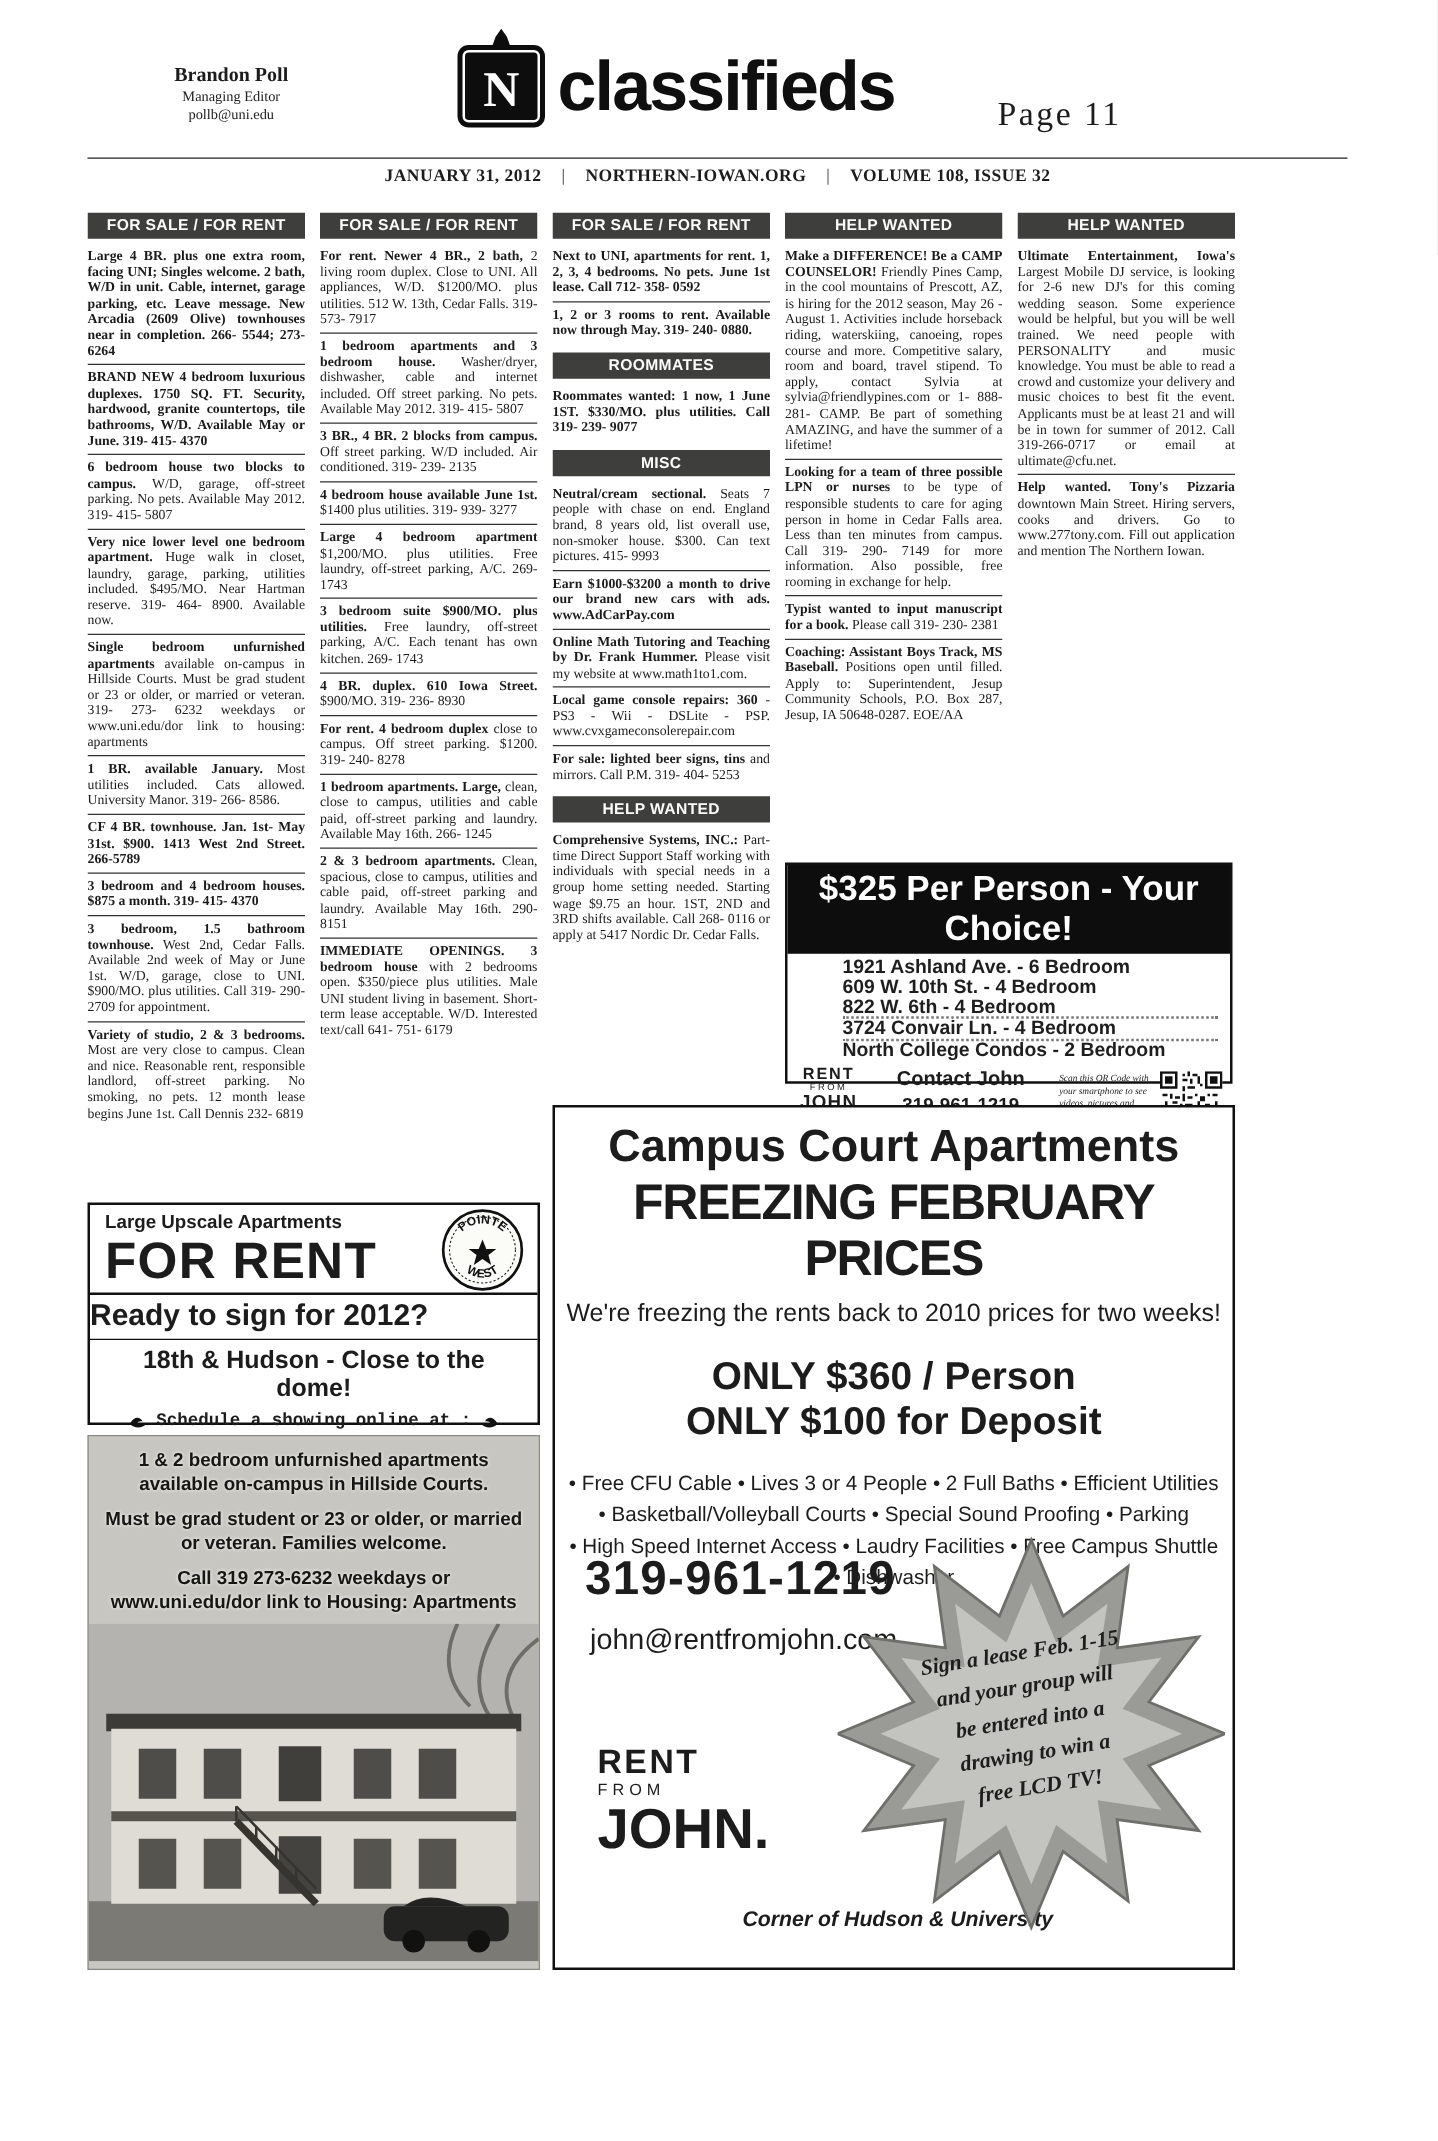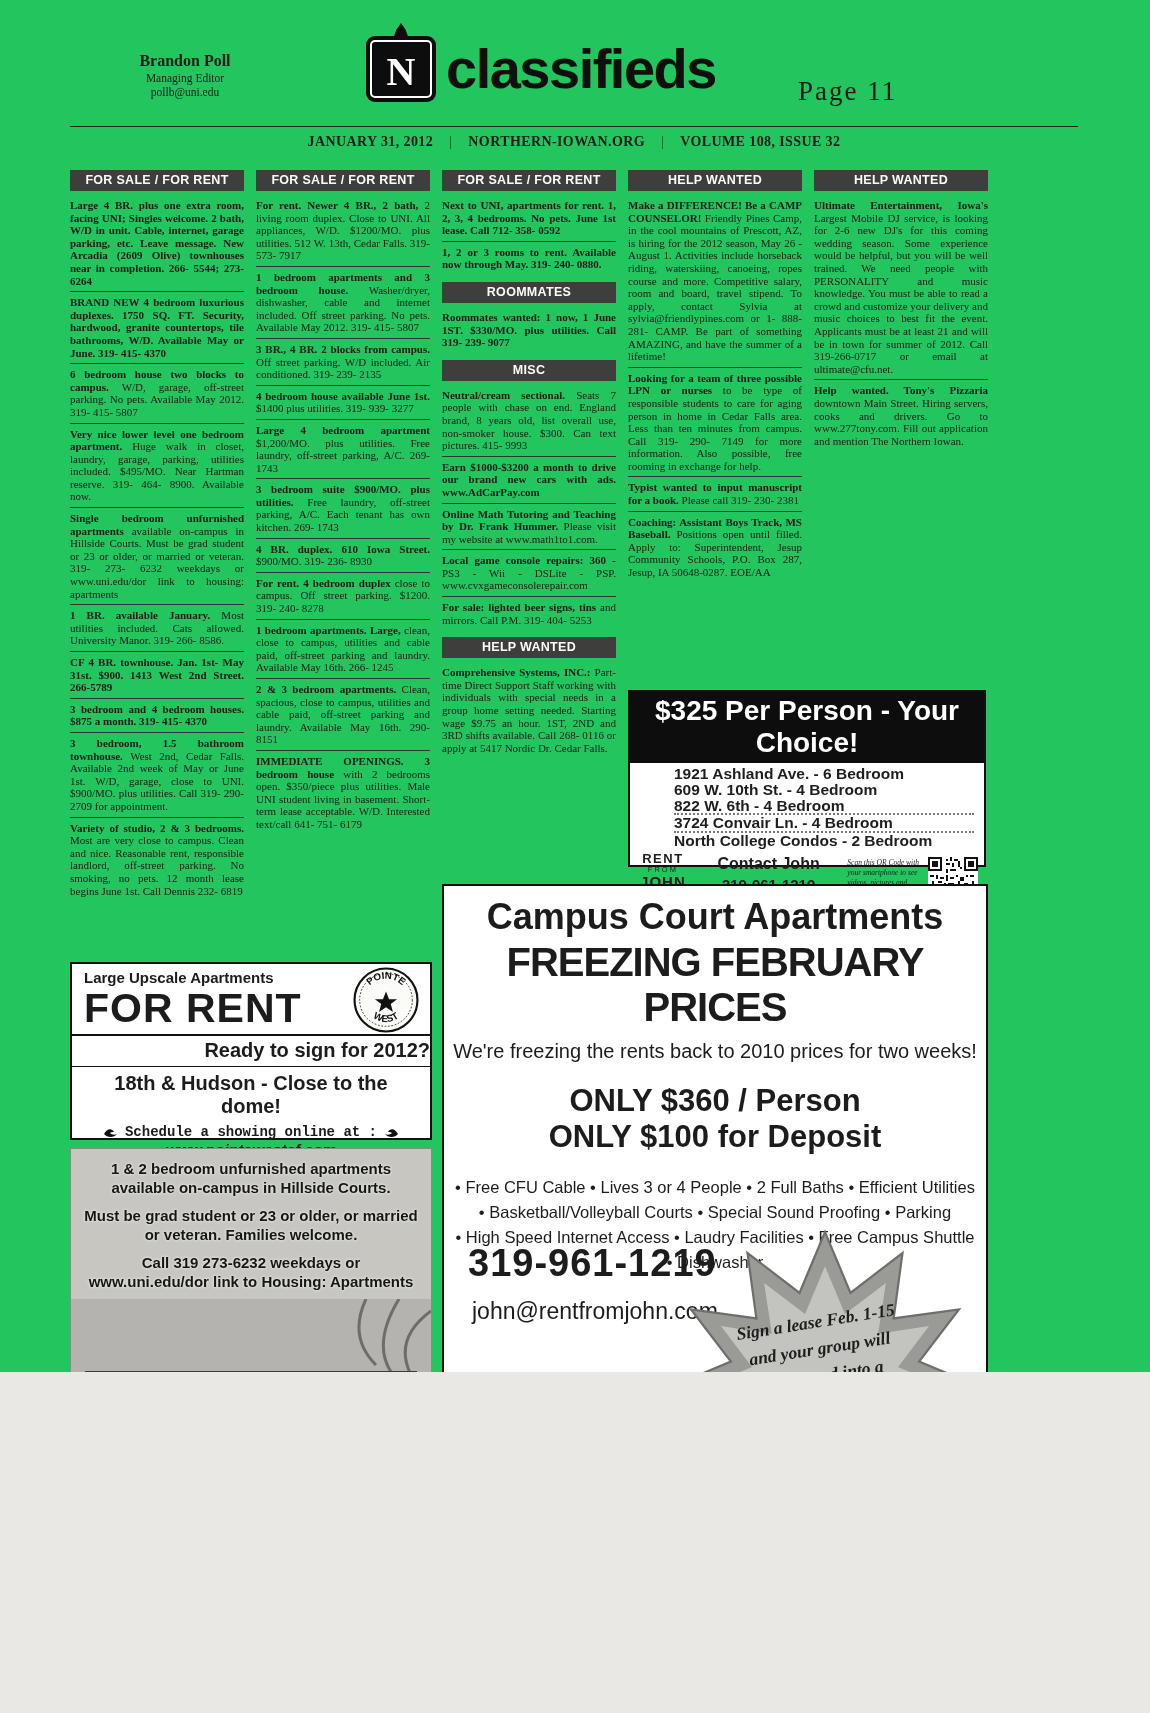--- a/index.html
+++ b/index.html
@@ -1,20 +1,20 @@
 <!DOCTYPE html>
 <html><head>
 <meta charset="utf-8">
 <title>Northern Iowan Classifieds - Page 11</title>
 <style>
   * { margin:0; padding:0; box-sizing:border-box; }
   html,body { background:#e9e8e4; }
   .page {
-    position:relative; width:1150px; height:1372px; margin:0 auto;
-    background:#22c55e; color:#1c1c1c;
+    position:relative; width:1150px; height:1713px; margin:0 auto;
+    background:#ffffff; color:#1c1c1c;
     font-family:"Liberation Serif", serif; overflow:hidden;
   }
   
   .editor { position:absolute; left:95px; top:52px; width:180px; text-align:center; }
   .editor-name { font-size:16px; font-weight:bold; }
   .editor-title, .editor-email { font-size:11.5px; margin-top:2px; }
   .logo { position:absolute; left:366px; top:36px; display:flex; align-items:center; }
   .logo-icon { position:relative; width:70px; height:66px; background:#0d0d0d; border-radius:9px; flex:none; }
   .logo-icon::before { content:""; position:absolute; left:50%; top:-13px; width:16px; height:16px;
     margin-left:-8px; background:#0d0d0d;
@@ -85,21 +85,21 @@
   .cc-burst-text { position:absolute; right:36px; top:422px; width:252px;
     transform:rotate(-9deg); font-family:"Liberation Serif",serif;
     font-weight:bold; font-style:italic; font-size:17.5px; line-height:27px; color:#1d1d1b; }
   
   .pw { position:absolute; left:70px; top:962px; width:362px; height:178px;
     border:2.5px solid #101010; background:#fff; font-family:"Liberation Sans",sans-serif; }
   .pw-top { position:relative; height:72px; border-bottom:2px solid #111; padding:5px 0 0 12px; }
   .pw-tag { font-weight:bold; font-size:15px; }
   .pw-title { font-weight:bold; font-size:41px; letter-spacing:1px; line-height:44px; }
   .pw-badge { position:absolute; right:10px; top:2px; width:68px; height:68px; }
-  .pw-ready { font-weight:bold; font-size:20px; text-align:right; padding:3px 0 4px;
+  .pw-ready { font-weight:bold; font-size:24px; text-align:left; padding:3px 0 4px;
     border-bottom:1.5px solid #111; }
   .pw-hudson { font-weight:bold; font-size:20px; text-align:center; padding:5px 16px 3px; }
   .pw-sched { display:flex; align-items:center; justify-content:center; gap:7px;
     font-weight:bold; font-size:14px; margin-top:3px;font-family:Liberation Mono, monospace; }
   .pw-url { text-align:center; font-weight:bold; font-style:italic; font-size:15.5px;
     text-decoration:underline; margin-top:1px; }
   
   .hs { position:absolute; left:70px; top:1148px; width:362px; height:428px;
     background:#c7c6c0; border:1px solid #8a8a86; font-family:"Liberation Sans",sans-serif; }
   .hs-text { padding:10px 10px 6px; text-align:center; font-weight:bold; font-size:15px;

